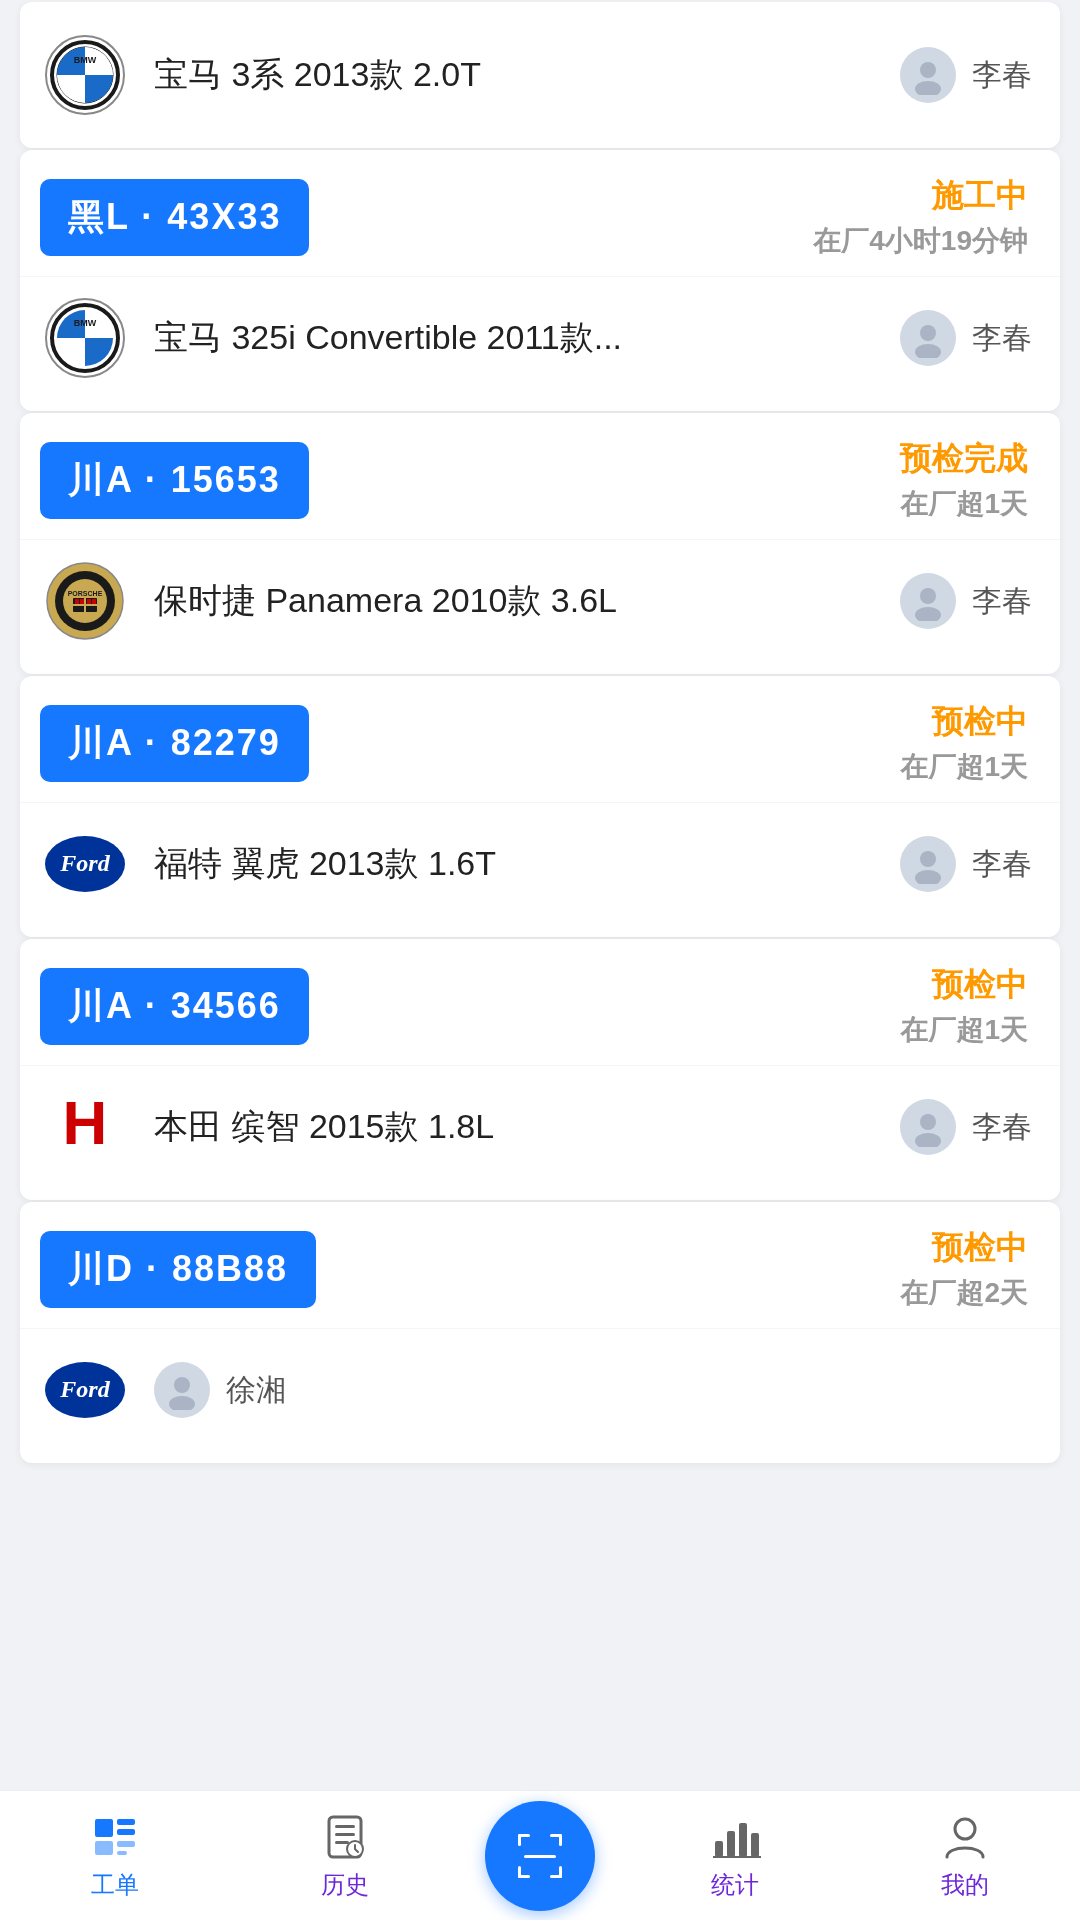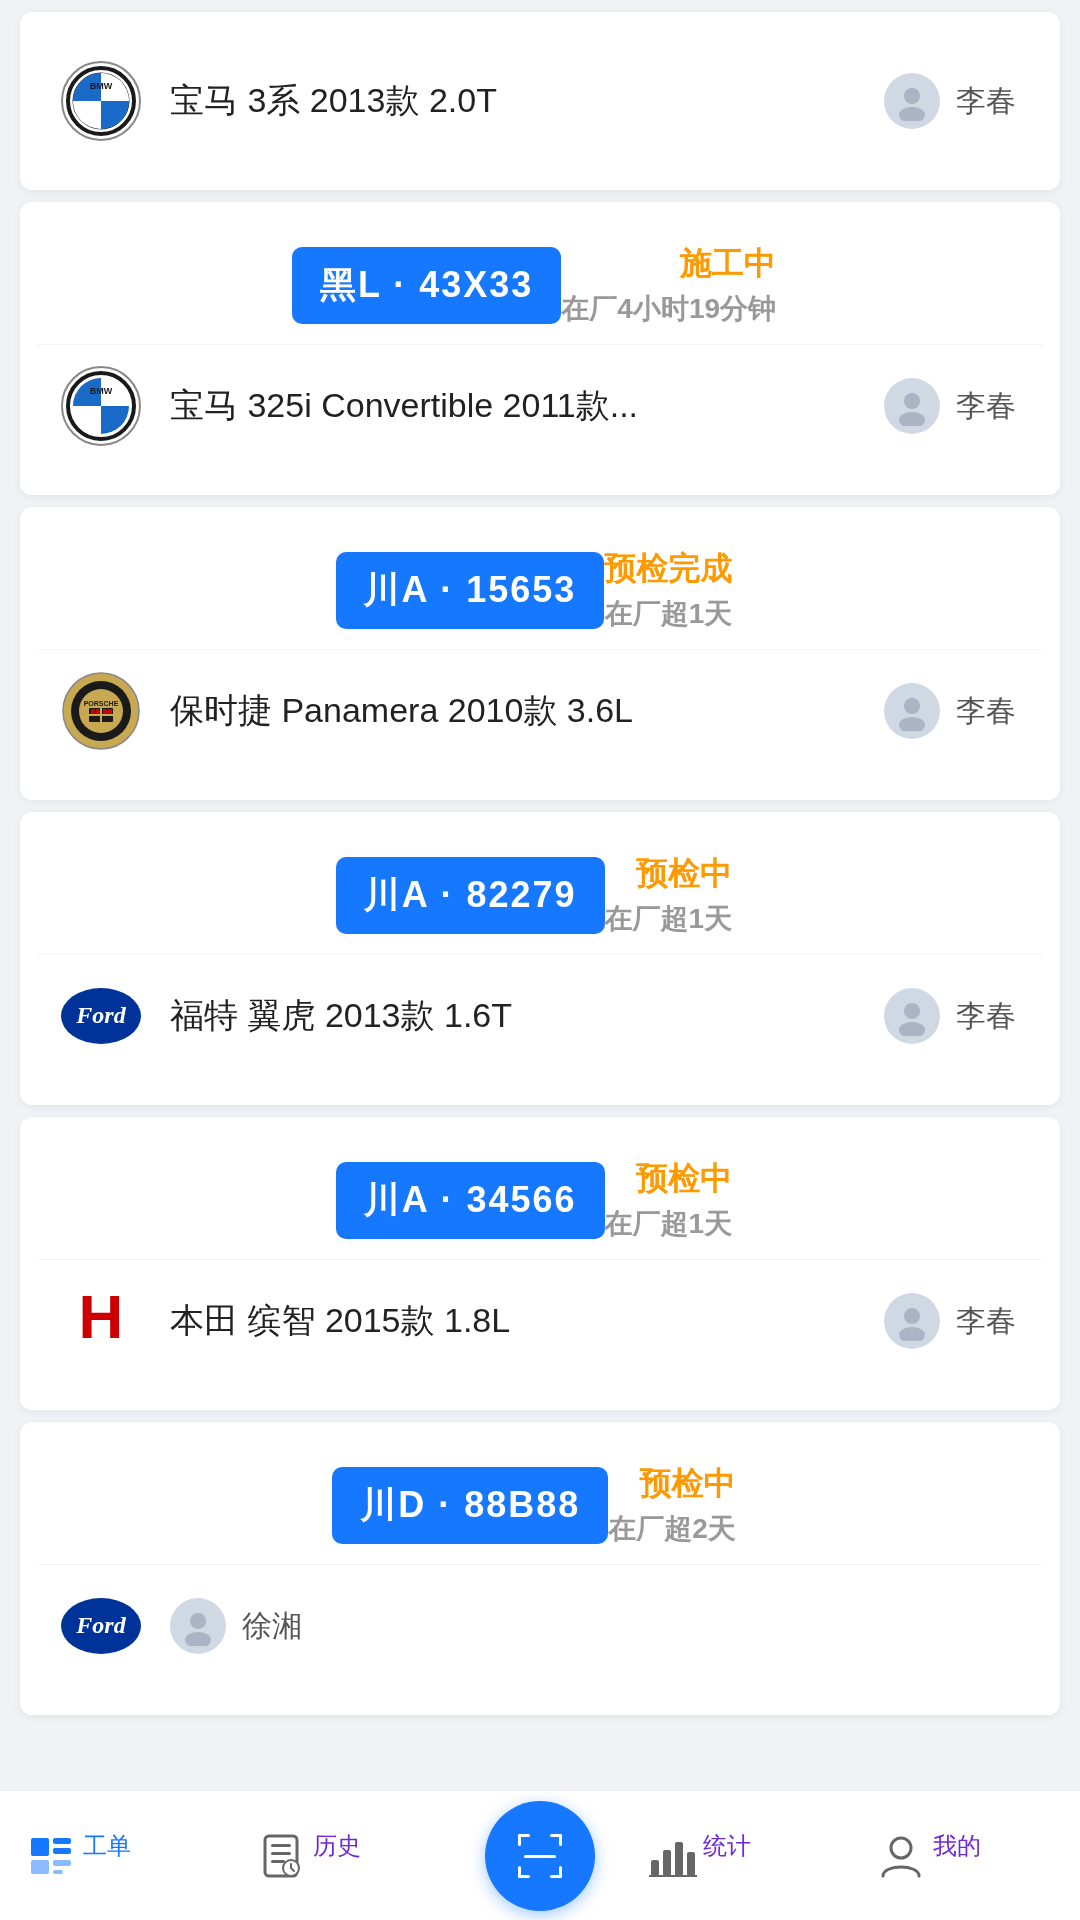--- a/index.html
+++ b/index.html
@@ -8,30 +8,30 @@
       font-family: -apple-system, "PingFang SC", "Hiragino Sans GB", "Microsoft YaHei", sans-serif;
       background: #f0f2f5;
       width: 1080px;
       min-height: 1920px;
       overflow-x: hidden;
     }
 
     .card {
       background: #fff;
       border-radius: 12px;
-      margin: 12px 20px;
-      padding: 16px;
+      margin: 2px 20px;
+      padding: 0;
       overflow: hidden;
       box-shadow: 0 2px 8px rgba(0,0,0,0.06);
     }
 
     .card-top {
       display: flex;
       align-items: center;
-      justify-content: center;
+      justify-content: space-between;
       padding: 24px 32px 16px 20px;
     }
 
     .plate-badge {
       background: #1677ff;
       color: #fff;
       font-size: 36px;
       font-weight: 600;
       padding: 14px 28px;
       border-radius: 10px;
@@ -115,21 +115,22 @@
       background: #fff;
       border-top: 1px solid #eee;
       display: flex;
       align-items: center;
       justify-content: space-around;
       z-index: 100;
     }
 
     .nav-item {
       display: flex;
-      flex-direction: row;
+      flex-direction: column;
+      align-items: center;
       gap: 6px;
       width: 180px;
       cursor: pointer;
     }
 
     .nav-label {
       font-size: 24px;
       color: #6d28d9;
     }
 

